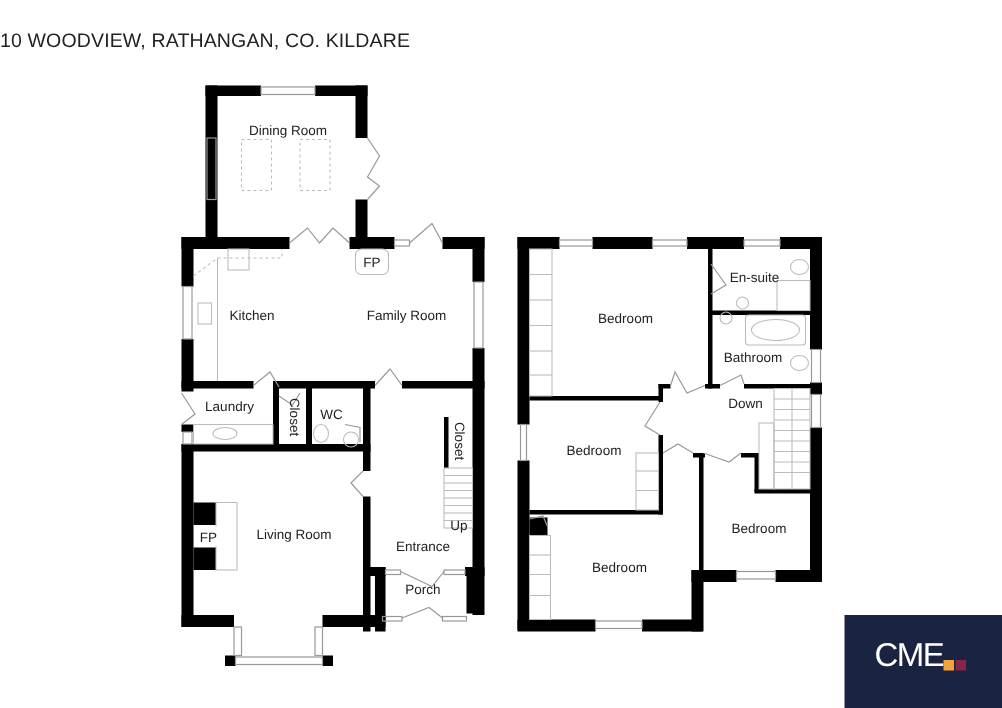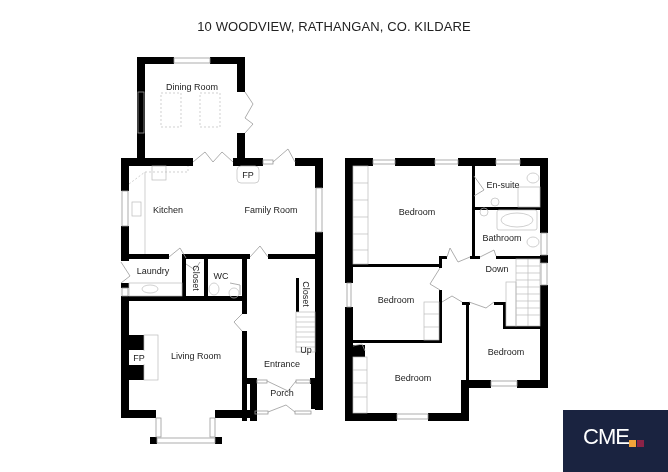--- a/index.html
+++ b/index.html
@@ -1,17 +1,17 @@
 <!DOCTYPE html>
 <html><head>
 <meta charset="utf-8">
 <style>
   html, body { margin:0; padding:0; background:#ffffff; }
   body { width:668px; height:472px; position:relative; overflow:hidden; font-family:"Liberation Sans", sans-serif; }
-  .title { position:absolute; left:0; top:19px; width:668px; text-align:center; font-size:13px; color:#222; letter-spacing:0.1px; }
+  .title { position:absolute; left:0; top:19px; width:668px; font-size:13px; color:#222; letter-spacing:0.1px; }
   svg.plan { position:absolute; left:0; top:0; }
   .lbl { font-family:"Liberation Sans", sans-serif; font-size:9px; fill:#222; }
   .logo { position:absolute; left:563px; top:410px; width:105px; height:62px; background:#1a2340; }
   .logo-text { position:absolute; left:20px; top:14px; color:#fff; font-size:22px; font-weight:normal; letter-spacing:-1px; font-family:"Liberation Sans", sans-serif; }
   .sq1 { position:absolute; left:66px; top:30px; width:7px; height:7px; background:#f2a33a; }
   .sq2 { position:absolute; left:74px; top:30px; width:7px; height:7px; background:#8b2347; }
 </style>
 </head>
 <body>
 

